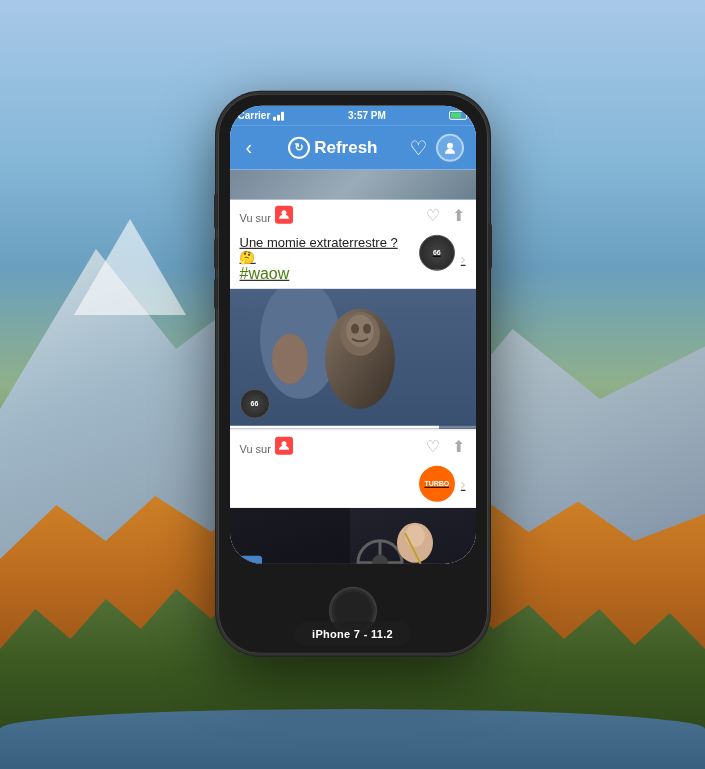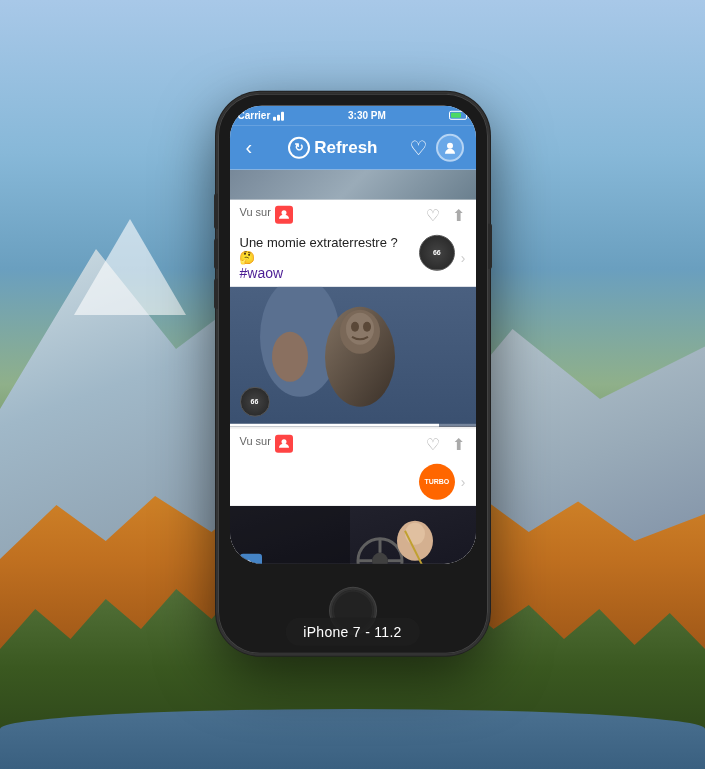--- a/index.html
+++ b/index.html
@@ -319,21 +319,21 @@
     .card-meta {
       padding: 6px 10px;
       display: flex;
       align-items: center;
       justify-content: space-between;
       background: white;
     }
 
     .vu-sur {
       display: flex;
-      align-items: flex-start;
+      align-items: flex-end;
       gap: 4px;
       font-size: 11px;
       color: #666;
     }
 
     .vu-icon {
       width: 18px;
       height: 18px;
       background: #ff4444;
       border-radius: 3px;
@@ -356,35 +356,36 @@
       font-size: 16px;
       cursor: pointer;
     }
 
     .card-title-row {
       padding: 4px 10px 6px;
       display: flex;
       align-items: flex-start;
       justify-content: center;
       gap: 6px;
+      text-decoration: underline;
     }
 
     .card-title-text {
       flex: 1;
     }
 
     .card-title-main {
       font-size: 13px;
       color: #222;
       font-weight: 500;
     }
 
     .card-tag {
-      font-size: 14px;
-      color: #4c1d95;
+      font-size: 16px;
+      color: #4d7c0f;
     }
 
     .card-channel {
       width: 36px;
       height: 36px;
       border-radius: 50%;
       background: #222;
       display: flex;
       align-items: center;
       justify-content: center;
@@ -499,22 +500,22 @@
     }
 
     
     .device-label {
       position: absolute;
       bottom: 8px;
       left: 50%;
       transform: translateX(-50%);
       background: rgba(30,30,30,0.85);
       color: white;
-      font-size: 14px;
-      font-weight: 400;
+      font-size: 11px;
+      font-weight: 700;
       padding: 6px 18px;
       border-radius: 20px;
       white-space: nowrap;
       letter-spacing: 0.3px;
     }
 
     .wifi-signal {
       display: flex;
       align-items: flex-end;
       gap: 1px;
@@ -550,21 +551,21 @@
 
       <div class="status-bar">
         <div class="status-left">
           <span>Carrier</span>
           <div class="wifi-signal">
             <span></span>
               <span></span>
               <span></span>
           </div>
         </div>
-        <div class="status-center">3:30 PM</div>
+        <div class="status-center">3:57 PM</div>
         <div class="status-right">
           <div class="battery-icon">
             <div class="battery-fill"></div>
           </div>
         </div>
       </div>
 
       <div class="nav-bar">
         <div class="nav-back">‹</div>
         <div class="nav-title">

